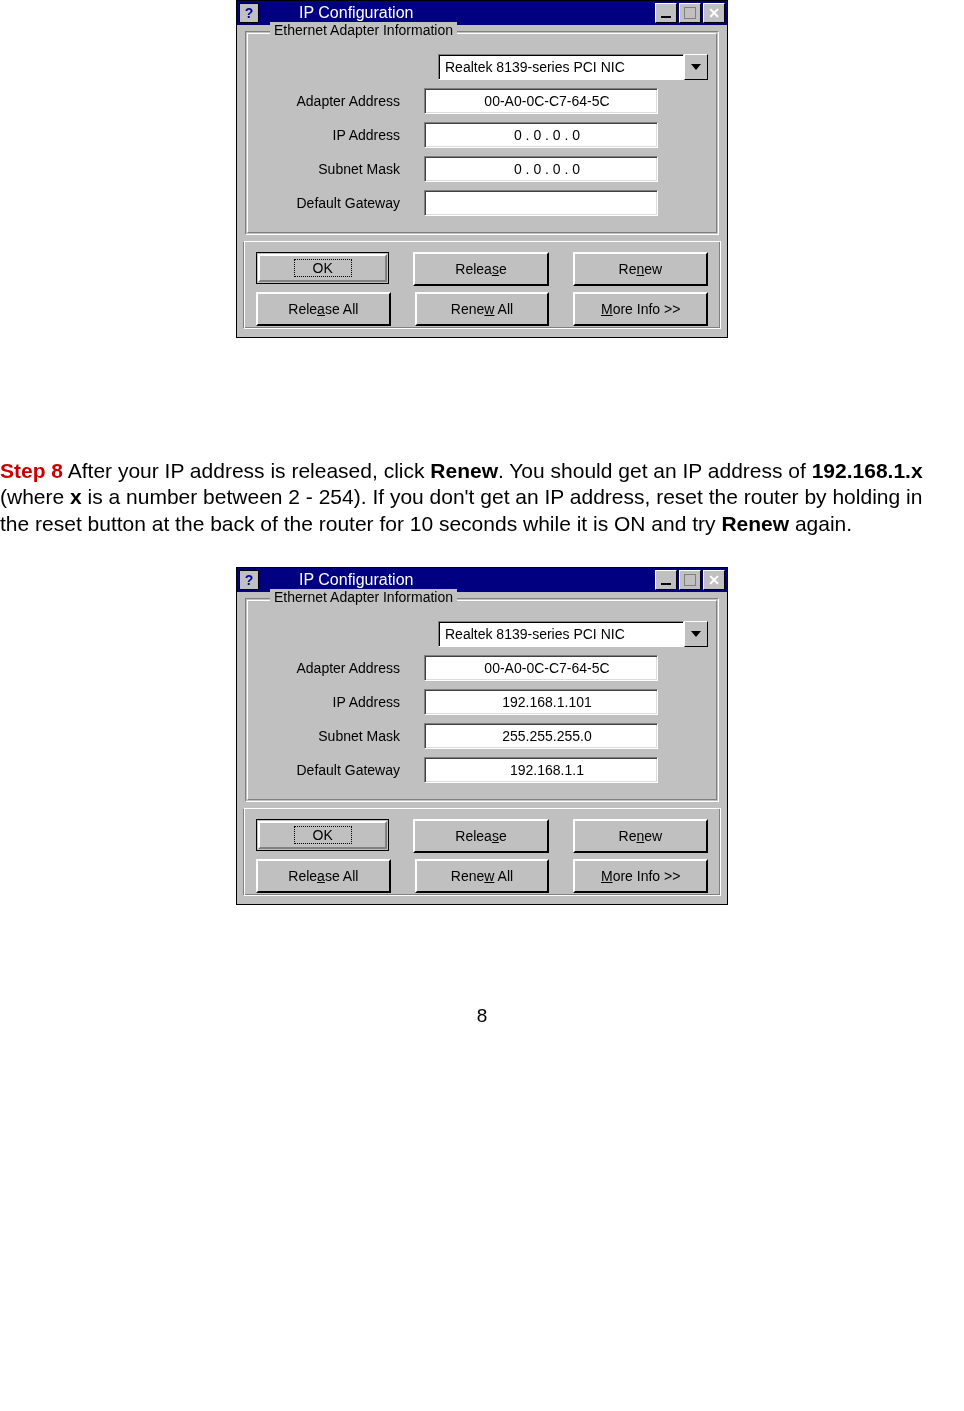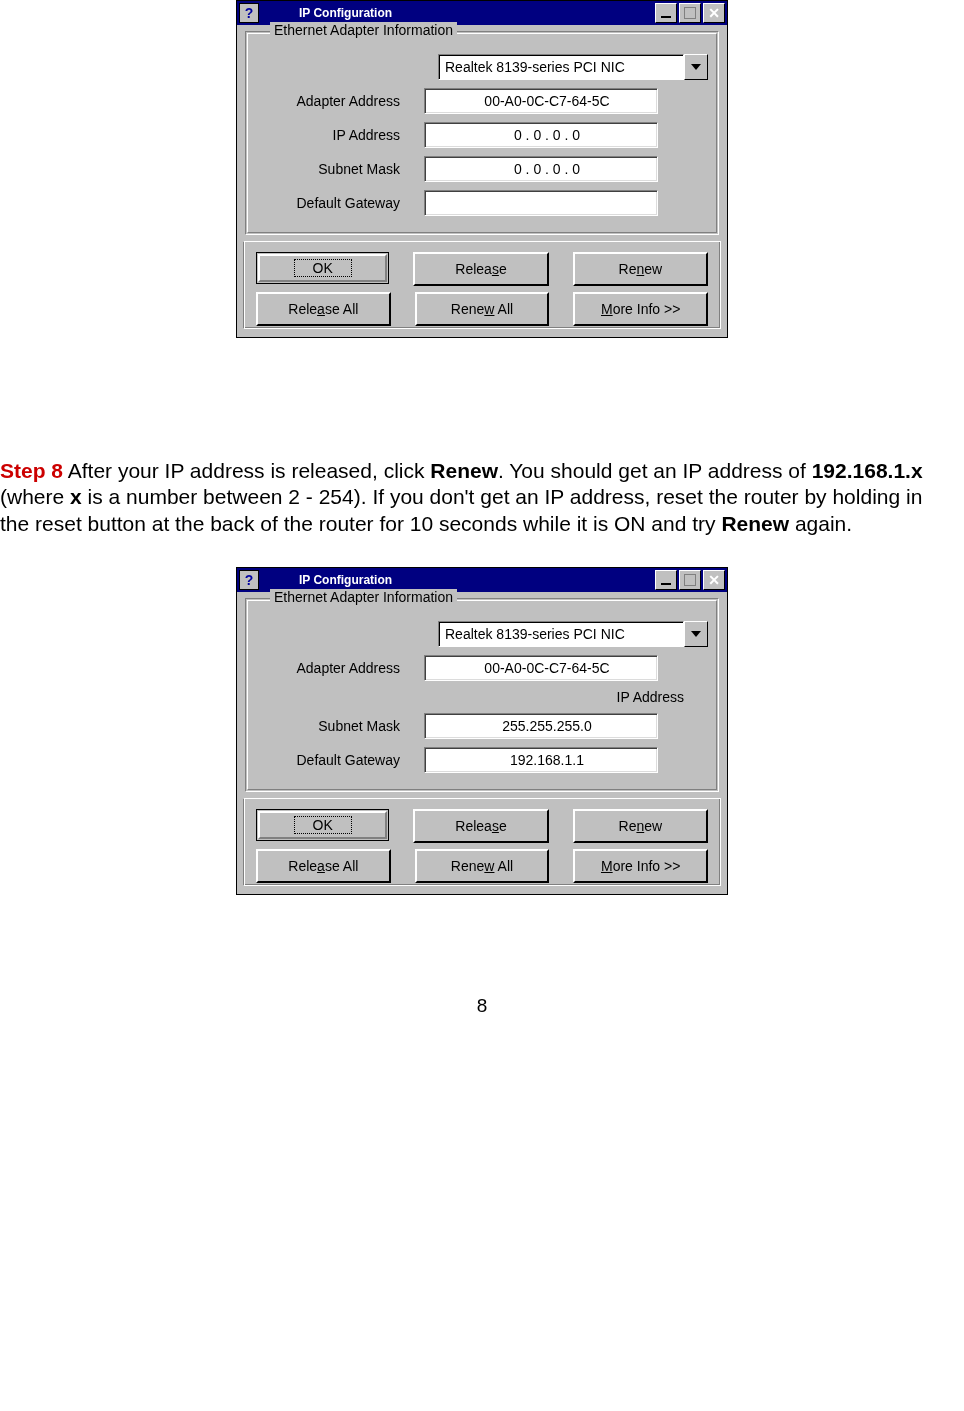--- a/index.html
+++ b/index.html
@@ -45,22 +45,22 @@
     align-items: center;
     justify-content: center;
   }
   .title-icon span {
     color: #0000a0;
     font-weight: bold;
     font-size: 14px;
     line-height: 14px;
   }
   .title-text {
-    font-weight: bold;
-    font-size: 12px;
+    font-weight: normal;
+    font-size: 16px;
     flex: 1;
     padding-left: 36px;
   }
   .title-buttons {
     display: flex;
     gap: 2px;
   }
   .tbtn {
     width: 20px;
     height: 18px;
@@ -366,20 +366,21 @@
               </div>
           </div>
         </div>
 
         <div class="row">
           <div class="row-label">Adapter Address</div>
           <div class="field">00-A0-0C-C7-64-5C</div>
         </div>
         <div class="row">
           <div class="row-label">IP Address</div>
+          <div class="field">192.168.1.101</div>
         </div>
         <div class="row">
           <div class="row-label">Subnet Mask</div>
           <div class="field">255.255.255.0</div>
         </div>
         <div class="row">
           <div class="row-label">Default Gateway</div>
           <div class="field">192.168.1.1</div>
         </div>
       </div>

